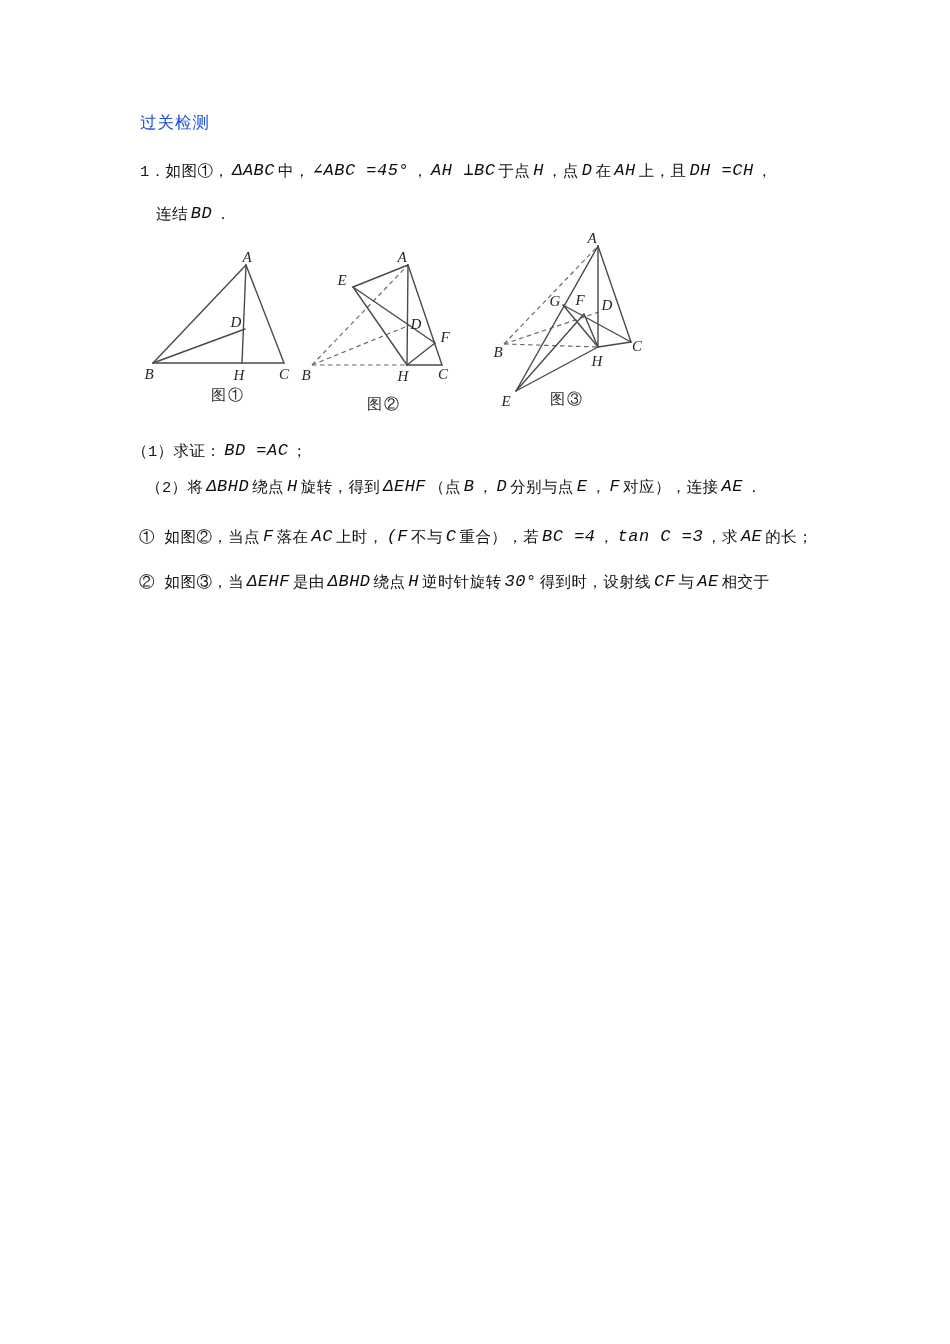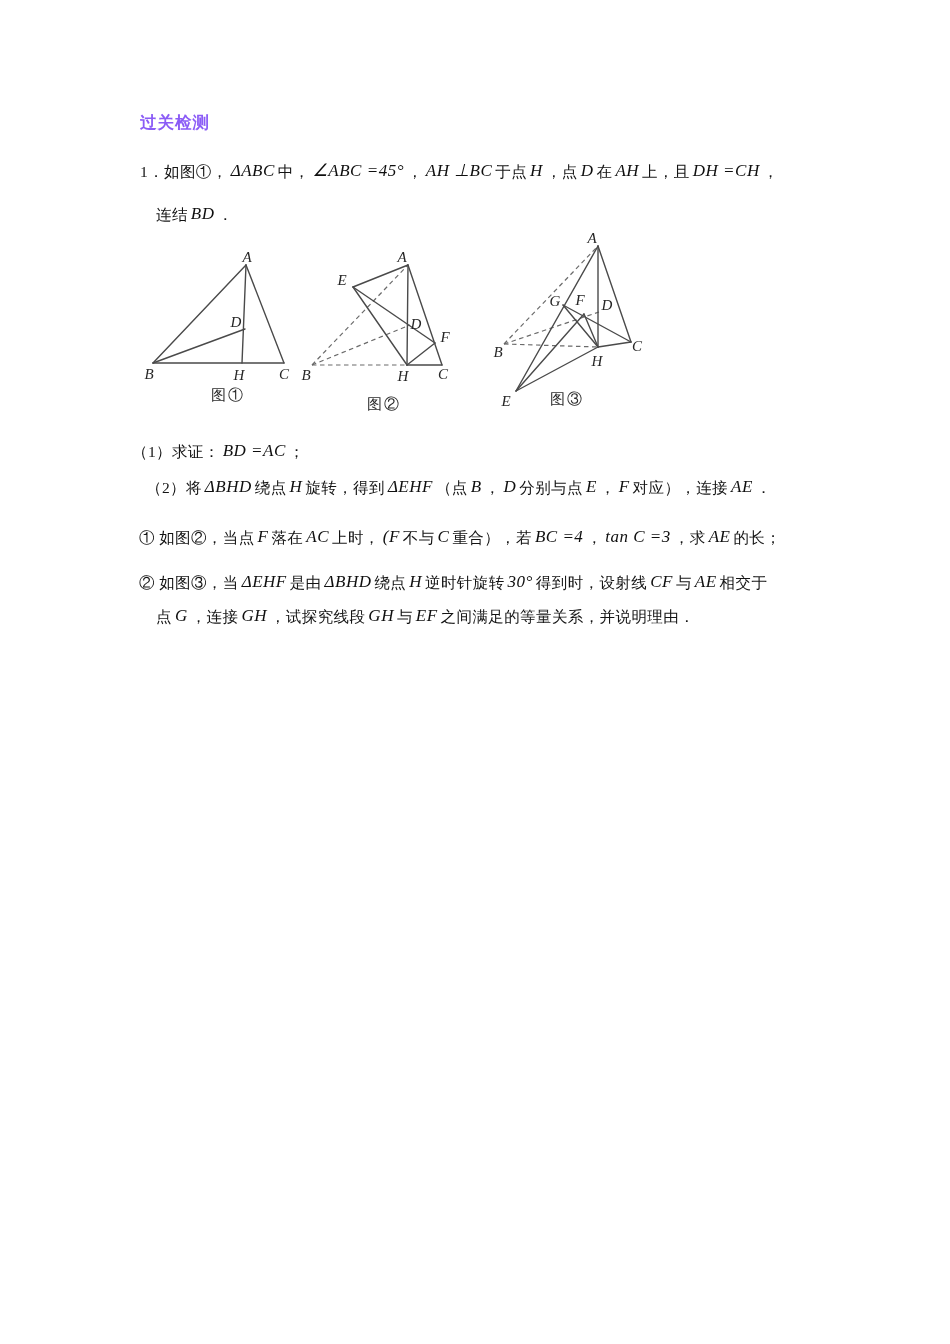--- a/index.html
+++ b/index.html
@@ -8,38 +8,38 @@
     width:950px;height:1344px;
     background:#ffffff;
     overflow:hidden;
     color:#161616;
   }
   .title{
     position:absolute;
     left:140px;top:112px;
     margin:0;
     font-family:"Liberation Sans",sans-serif;
-    font-weight:bold;
+    font-weight:normal;
     font-size:16.5px;
-    color:#8b5cf6;
+    color:#1d4ed8;
     letter-spacing:1px;
   }
   .tline{
     position:absolute;
     white-space:nowrap;
     line-height:1.3;
   }
   .seg-cn{
-    font-family:Liberation Serif, serif;
+    font-family:Liberation Mono, monospace;
     font-size:15.5px;
     color:#131313;
     letter-spacing:0.4px;
   }
   .seg-m{
-    font-family:Liberation Serif, serif;
+    font-family:Liberation Mono, monospace;
     font-style:italic;
     font-size:17px;
     color:#0f0f0f;
     margin:0 3px;
     position:relative;
     top:-1px;
     letter-spacing:0.5px;
   }
   .figs{
     position:absolute;
@@ -147,15 +147,14 @@
   </svg>
 
   <div class="tline" style="left:132px;top:441px;"><span class="seg-cn">（1）求证：</span><span class="seg-m">BD =AC</span><span class="seg-cn">；</span></div>
 
   <div class="tline" style="left:146px;top:477px;"><span class="seg-cn">（2）将</span><span class="seg-m">ΔBHD</span><span class="seg-cn">绕点</span><span class="seg-m">H</span><span class="seg-cn">旋转，得到</span><span class="seg-m">ΔEHF</span><span class="seg-cn">（点</span><span class="seg-m">B</span><span class="seg-cn">，</span><span class="seg-m">D</span><span class="seg-cn">分别与点</span><span class="seg-m">E</span><span class="seg-cn">，</span><span class="seg-m">F</span><span class="seg-cn">对应），连接</span><span class="seg-m">AE</span><span class="seg-cn">．</span></div>
 
   <div class="tline" style="left:139px;top:527px;"><span class="seg-cn">① 如图②，当点</span><span class="seg-m">F</span><span class="seg-cn">落在</span><span class="seg-m">AC</span><span class="seg-cn">上时，</span><span class="seg-m">(F</span><span class="seg-cn">不与</span><span class="seg-m">C</span><span class="seg-cn">重合），若</span><span class="seg-m">BC =4</span><span class="seg-cn">，</span><span class="seg-m">tan C =3</span><span class="seg-cn">，求</span><span class="seg-m">AE</span><span class="seg-cn">的长；</span></div>
 
   <div class="tline" style="left:139px;top:572px;"><span class="seg-cn">② 如图③，当</span><span class="seg-m">ΔEHF</span><span class="seg-cn">是由</span><span class="seg-m">ΔBHD</span><span class="seg-cn">绕点</span><span class="seg-m">H</span><span class="seg-cn">逆时针旋转</span><span class="seg-m">30°</span><span class="seg-cn">得到时，设射线</span><span class="seg-m">CF</span><span class="seg-cn">与</span><span class="seg-m">AE</span><span class="seg-cn">相交于</span></div>
 
-  <div class="tline" style="left:156px;top:606px;"><span class="seg-cn">点</span><span class="seg-m">G</span><span class="seg-cn">，连接</span><span class="seg-m">GH</span><span class="seg-cn">，试探究线段</span><span class="seg-m">GH</span><span class="seg-cn">与</span><span class="seg-m">EF</span><span class="seg-cn">之间满足的等量关系，并说明理由．</span></div>
 
 </div>
 
 </body></html>

